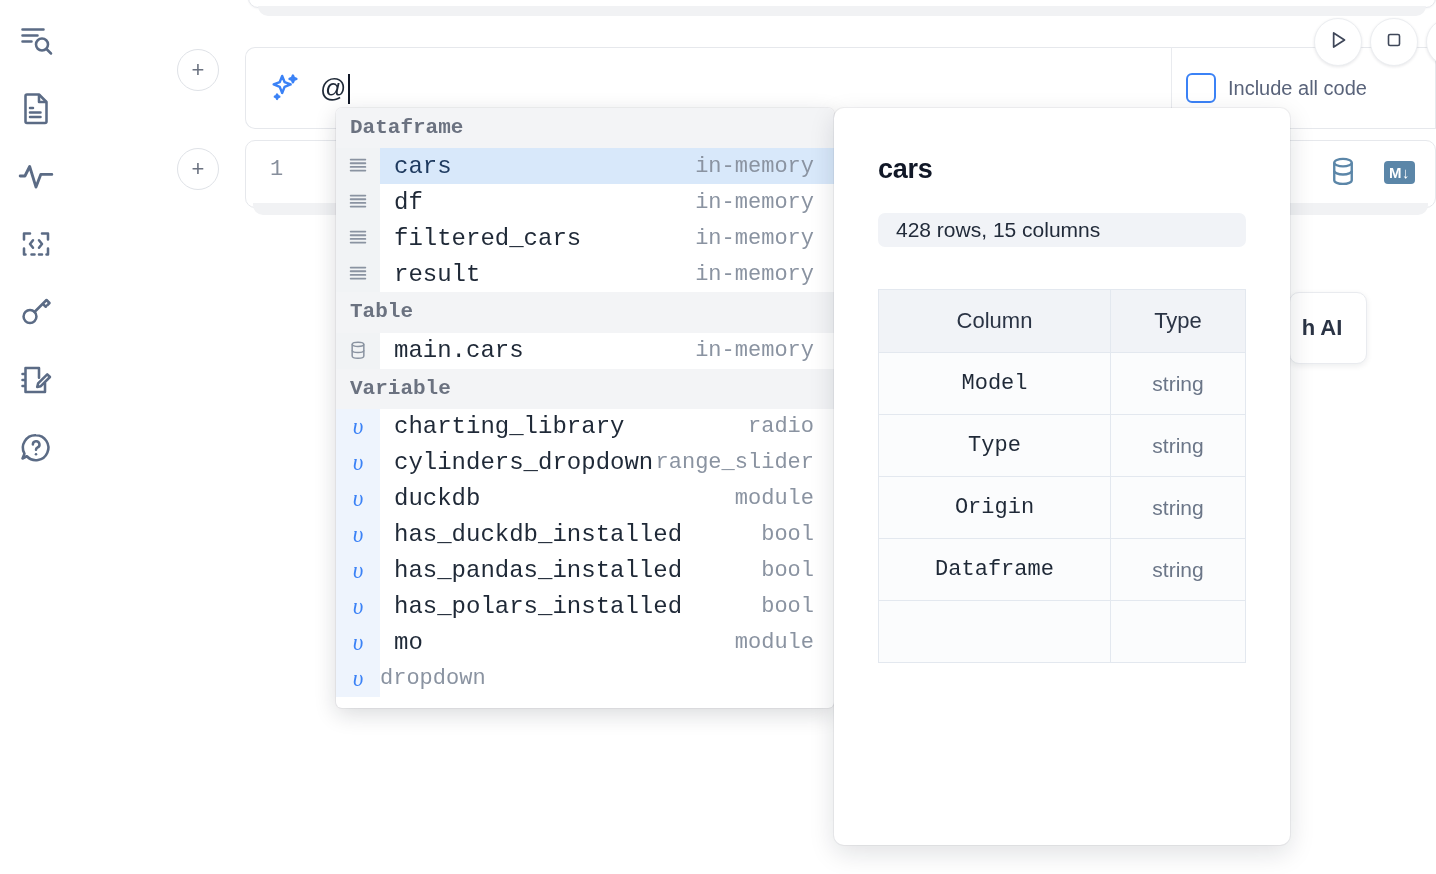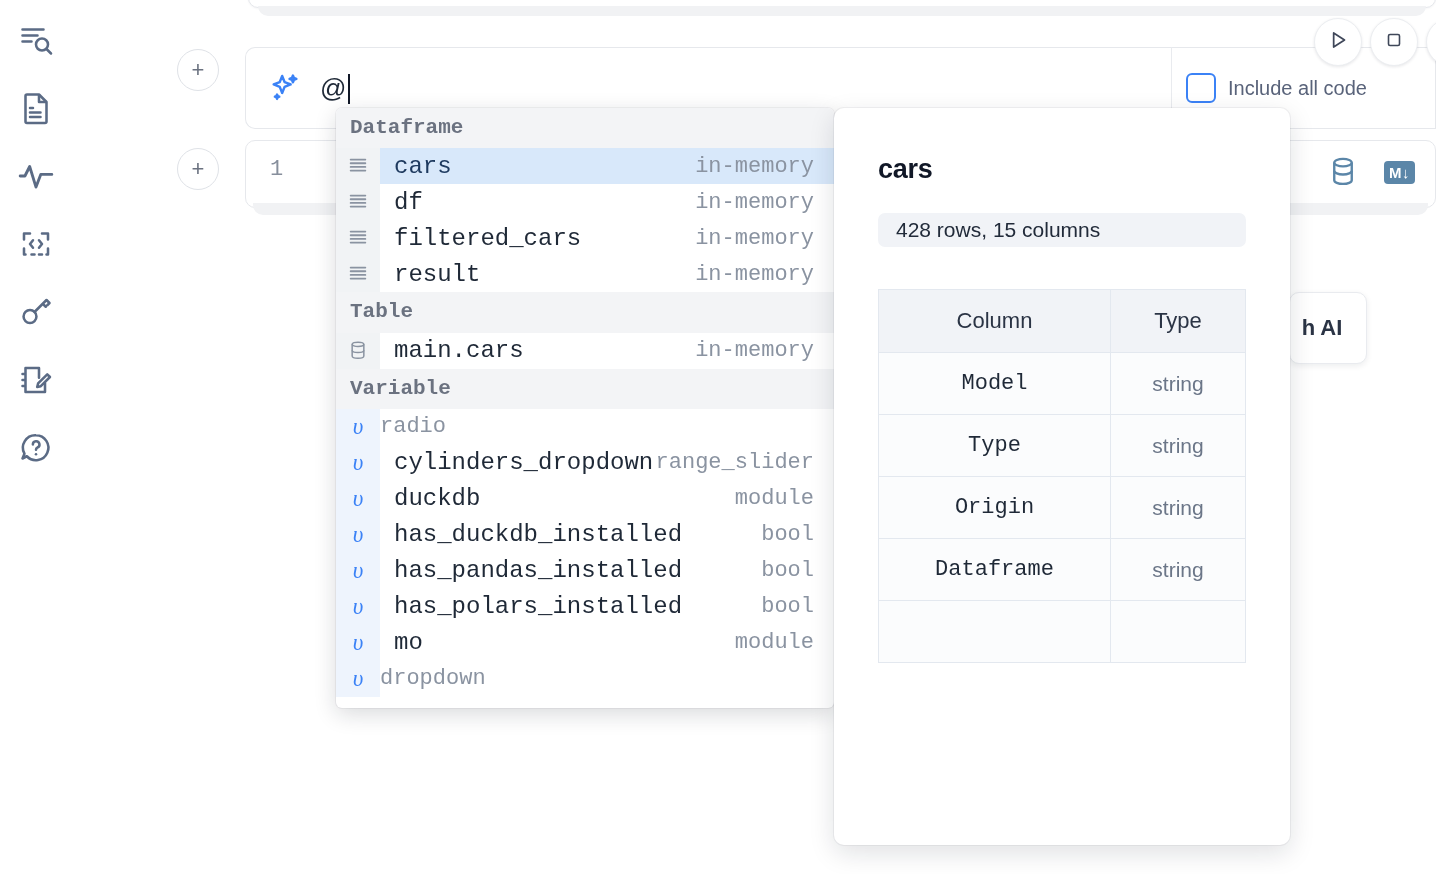--- a/index.html
+++ b/index.html
@@ -353,20 +353,21 @@
             <path d="M5 5v14c0 1.5 3.1 2.7 7 2.7s7-1.2 7-2.7V5"></path>
             <path d="M5 12c0 1.5 3.1 2.7 7 2.7s7-1.2 7-2.7"></path>
           </svg>
         </div>
         <div class="ac-name">main.cars</div>
         <div class="ac-meta">in-memory</div>
       </div>
       <div class="ac-group">Variable</div>
       <div class="ac-row">
         <div class="ac-gutter var">υ</div>
+        <div class="ac-name">charting_library</div>
         <div class="ac-meta">radio</div>
       </div>
       <div class="ac-row">
         <div class="ac-gutter var">υ</div>
         <div class="ac-name">cylinders_dropdown</div>
         <div class="ac-meta">range_slider</div>
       </div>
       <div class="ac-row">
         <div class="ac-gutter var">υ</div>
         <div class="ac-name">duckdb</div>

